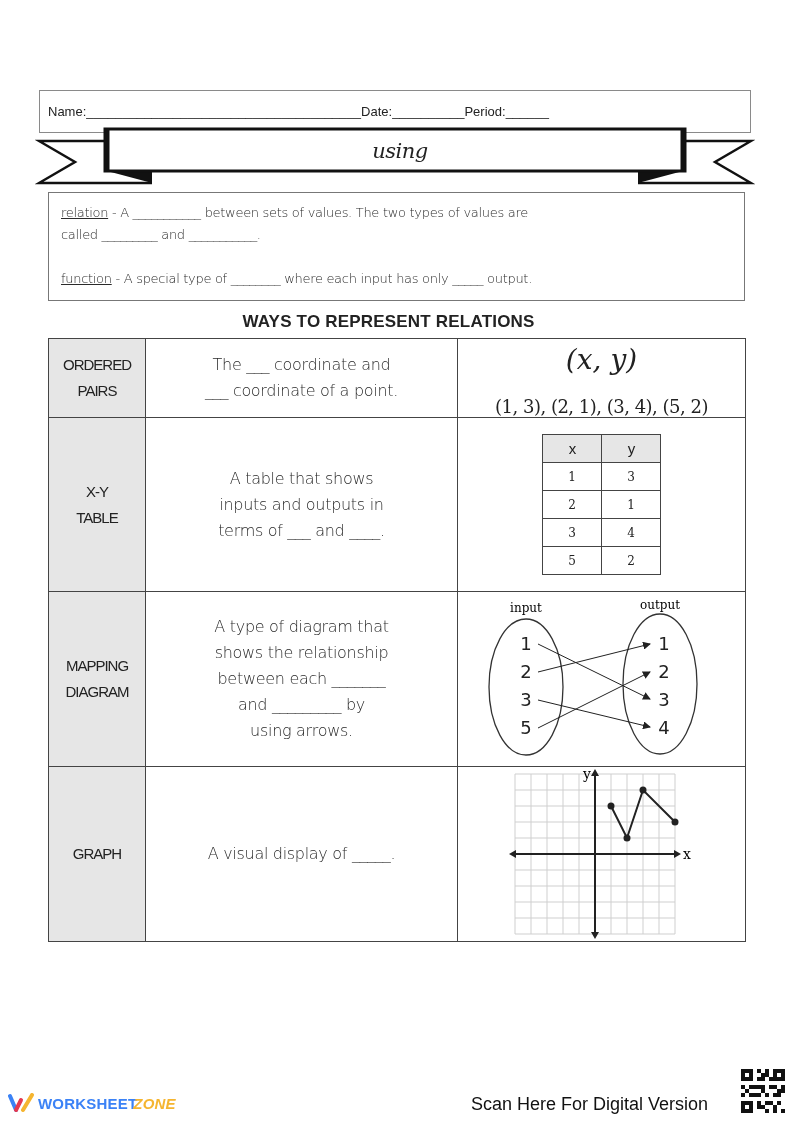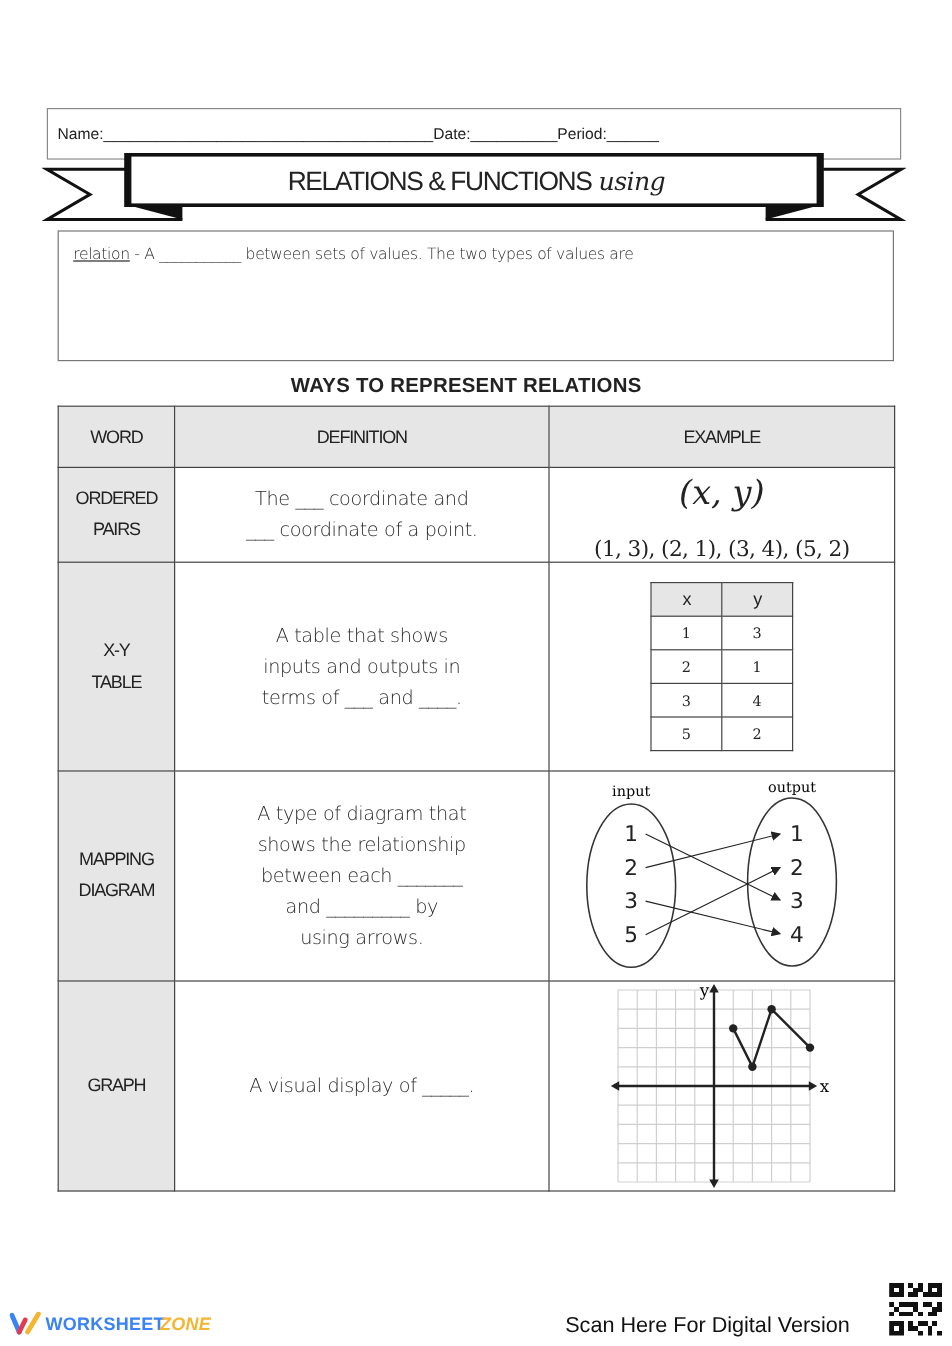--- a/index.html
+++ b/index.html
@@ -73,45 +73,43 @@
   <polygon points="72,45 117,45 117,57" fill="#111"></polygon>
 
   <polyline points="651,15 716,15 680,36 716,57 603,57" fill="none" stroke="#111" stroke-width="2.5"></polyline>
   <polygon points="648,45 603,45 603,57" fill="#111"></polygon>
 
   <rect x="70" y="3" width="580" height="42" fill="#fff" stroke="#111" stroke-width="3"></rect>
   <line x1="72" y1="3" x2="72" y2="45" stroke="#111" stroke-width="5"></line>
   <line x1="648" y1="3" x2="648" y2="45" stroke="#111" stroke-width="5"></line>
 </svg>
 <div class="banner-title">
-  <span>RELATIONS &amp; FUNCTIONS</span>
   <span class="script">using</span>
 </div>
 
 <div class="def-box hand">
   <p>
     <span class="u">relation</span><span> - A ___________ between sets of values. The two types of values are</span>
   </p>
+  <p>called _________ and ___________.</p>
   <div class="gap"></div>
+  <p>
+    <span class="u">function</span><span> - A special type of ________ where each input has only _____ output.</span>
+  </p>
 </div>
 
 <div class="section-title">WAYS TO REPRESENT RELATIONS</div>
 
 <table class="rep-table">
   <colgroup>
       <col style="width:97px">
       <col style="width:312px">
       <col style="width:288px">
     </colgroup>
   <tbody>
-      <tr>
-    <th>WORD</th>
-    <th>DEFINITION</th>
-    <th>EXAMPLE</th>
-  </tr>
 
   <tr class="r1">
     <td class="word">
       <div>ORDERED</div>
       <div>PAIRS</div>
     </td>
     <td class="defn hand">
       <div>The ___ coordinate and</div>
       <div>___ coordinate of a point.</div>
     </td>

